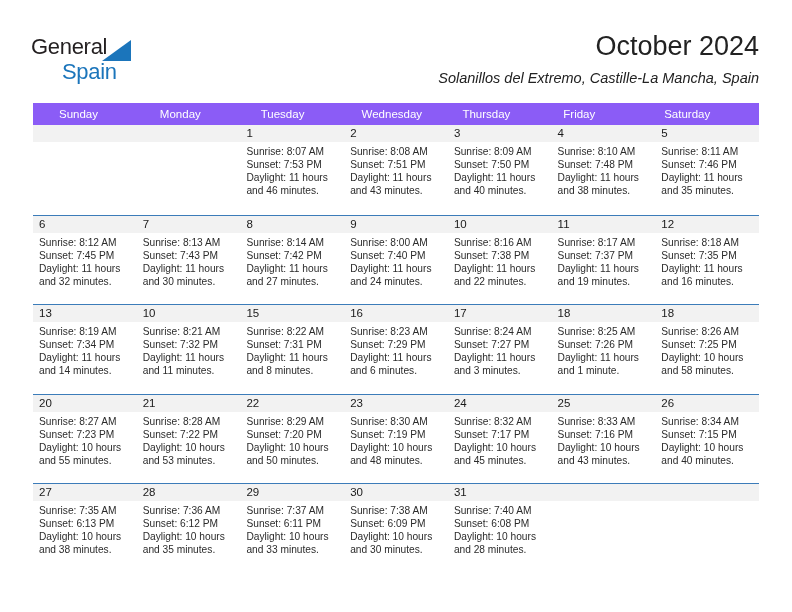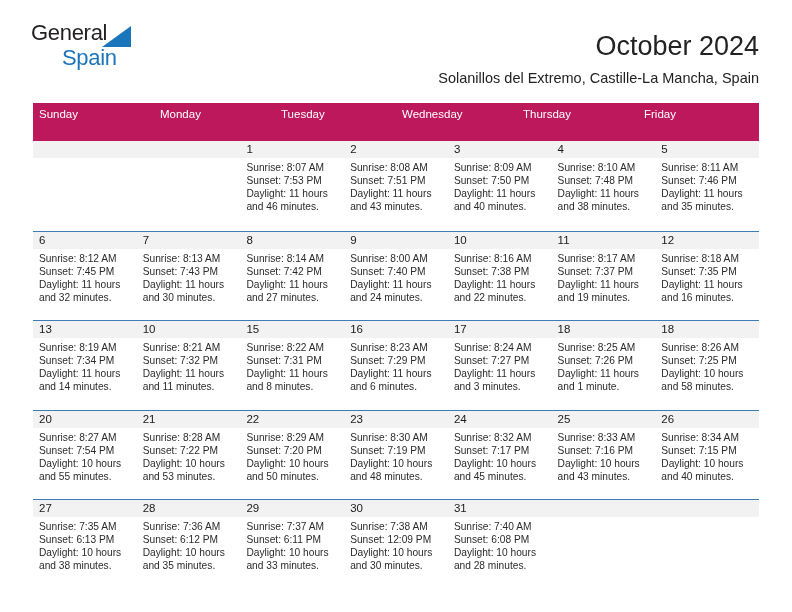--- a/index.html
+++ b/index.html
@@ -20,21 +20,21 @@
   .page-header {
     position: absolute;
     left: 0; top: 0;
     width: 792px;
     height: 100px;
   }
 
   .brand {
     position: absolute;
     left: 31px;
-    top: 20px;
+    top: 34px;
     width: 130px;
     height: 52px;
   }
   .brand-general {
     position: absolute;
     left: 0; top: 0;
     font-size: 22px;
     letter-spacing: -0.3px;
     color: #231f20;
     font-family: "Liberation Sans", sans-serif;
@@ -70,34 +70,36 @@
     color: #222222;
     line-height: 32px;
     white-space: nowrap;
   }
   .cal-subtitle {
     margin-top: 8px;
     font-size: 14.5px;
     color: #222222;
     line-height: 17px;
     white-space: nowrap;
+    font-style: italic;
   }
 
   
   .calendar {
     position: absolute;
     left: 33px;
     top: 103px;
     width: 726px;
   }
 
   .weekday-row {
     display: flex;
-    background: #be185d;
-    height: 38px;
+    background: #8b5cf6;
+    height: 22px;
+    padding-left: 20px;
   }
   .weekday-cell {
     flex: 1 1 0;
     color: #ffffff;
     font-size: 11.5px;
     line-height: 22px;
     padding-left: 6px;
     box-sizing: border-box;
     white-space: nowrap;
   }
@@ -161,20 +163,21 @@
 </div>
 
 <div class="calendar">
   <div class="weekday-row" id="weekday-row">
       <div class="weekday-cell">Sunday</div>
       <div class="weekday-cell">Monday</div>
       <div class="weekday-cell">Tuesday</div>
       <div class="weekday-cell">Wednesday</div>
       <div class="weekday-cell">Thursday</div>
       <div class="weekday-cell">Friday</div>
+      <div class="weekday-cell">Saturday</div>
     </div>
   <div id="weeks-container">
       <div class="week-row first">
         <div class="day-cell empty">
           <div class="day-number"></div>
         </div>
         <div class="day-cell empty">
           <div class="day-number"></div>
         </div>
         <div class="day-cell">
@@ -351,21 +354,21 @@
             <div>Daylight: 10 hours</div>
             <div>and 58 minutes.</div>
           </div>
         </div>
       </div>
       <div class="week-row">
         <div class="day-cell">
           <div class="day-number">20</div>
           <div class="day-body">
             <div>Sunrise: 8:27 AM</div>
-            <div>Sunset: 7:54 PM</div>
+            <div>Sunset: 7:23 PM</div>
             <div>Daylight: 10 hours</div>
             <div>and 55 minutes.</div>
           </div>
         </div>
         <div class="day-cell">
           <div class="day-number">21</div>
           <div class="day-body">
             <div>Sunrise: 8:28 AM</div>
             <div>Sunset: 7:22 PM</div>
             <div>Daylight: 10 hours</div>
@@ -443,21 +446,21 @@
             <div>Sunrise: 7:37 AM</div>
             <div>Sunset: 6:11 PM</div>
             <div>Daylight: 10 hours</div>
             <div>and 33 minutes.</div>
           </div>
         </div>
         <div class="day-cell">
           <div class="day-number">30</div>
           <div class="day-body">
             <div>Sunrise: 7:38 AM</div>
-            <div>Sunset: 12:09 PM</div>
+            <div>Sunset: 6:09 PM</div>
             <div>Daylight: 10 hours</div>
             <div>and 30 minutes.</div>
           </div>
         </div>
         <div class="day-cell">
           <div class="day-number">31</div>
           <div class="day-body">
             <div>Sunrise: 7:40 AM</div>
             <div>Sunset: 6:08 PM</div>
             <div>Daylight: 10 hours</div>

